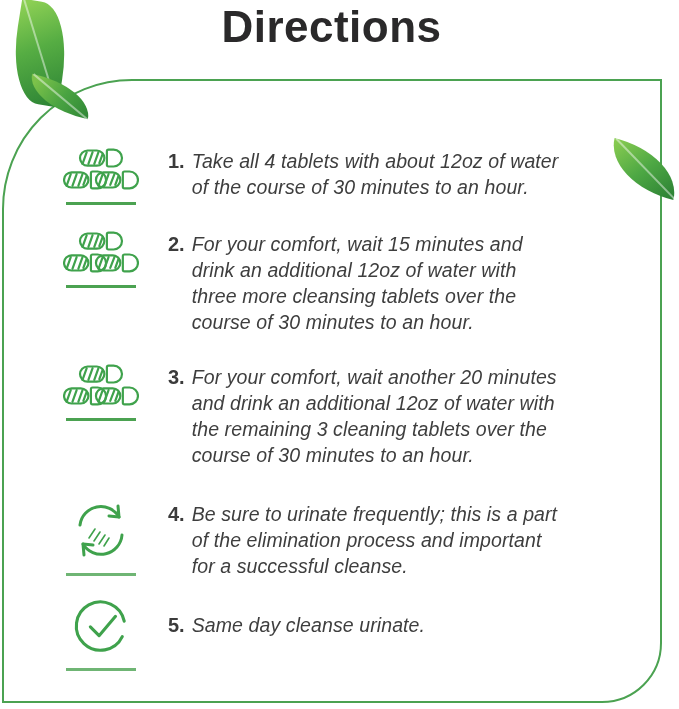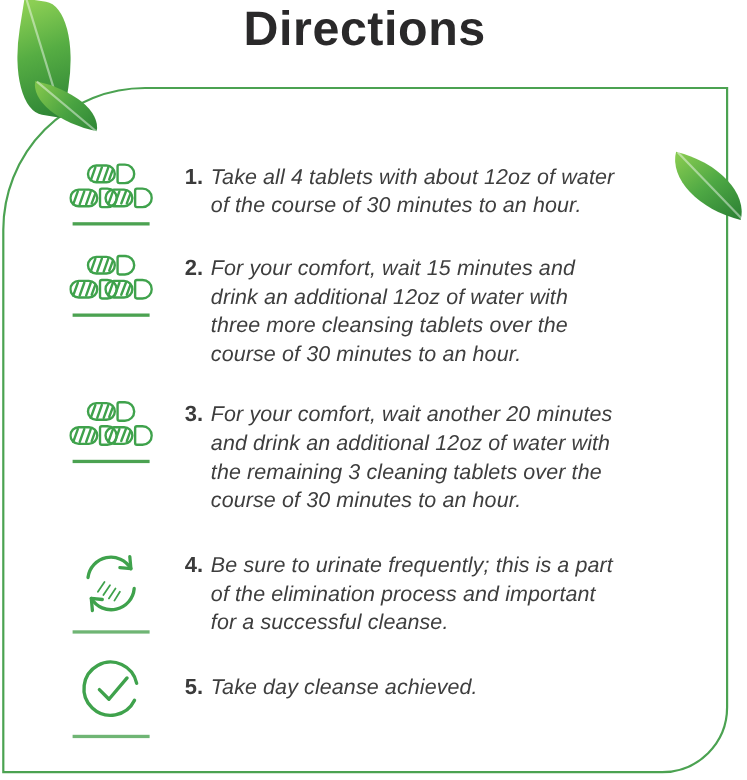--- a/index.html
+++ b/index.html
@@ -199,17 +199,17 @@
   <div class="step-row">
     <div class="icon-cell raise">
       <svg width="62" height="60" viewBox="0 0 64 62" fill="none" stroke="#3fa24c" stroke-width="3.2" stroke-linecap="round" stroke-linejoin="round">
         <path d="M54,42 A25,25 0 1 1 56,26"></path>
         <path d="M21,32 l9,9 l17,-20"></path>
       </svg>
       <div class="icon-underline soft"></div>
     </div>
     <div class="text-cell">
       <span class="step-num">5.</span>
-      <p class="step-text">Take day cleanse achieved.</p>
+      <p class="step-text">Same day cleanse urinate.</p>
     </div>
   </div>
 
 </div>
 
 </body></html>

